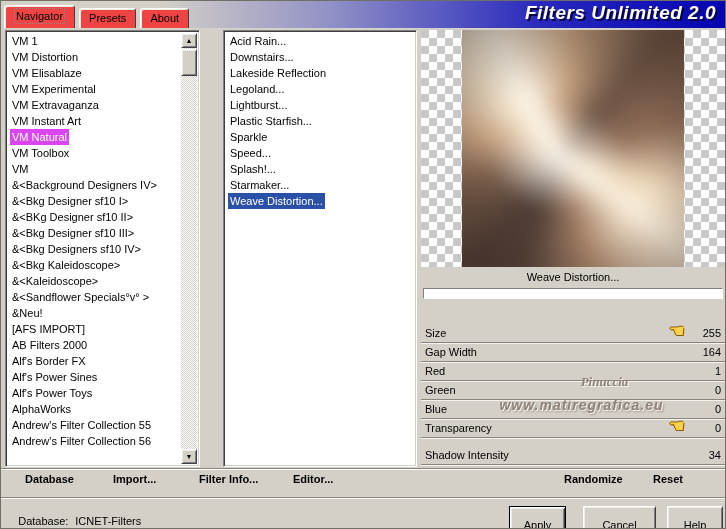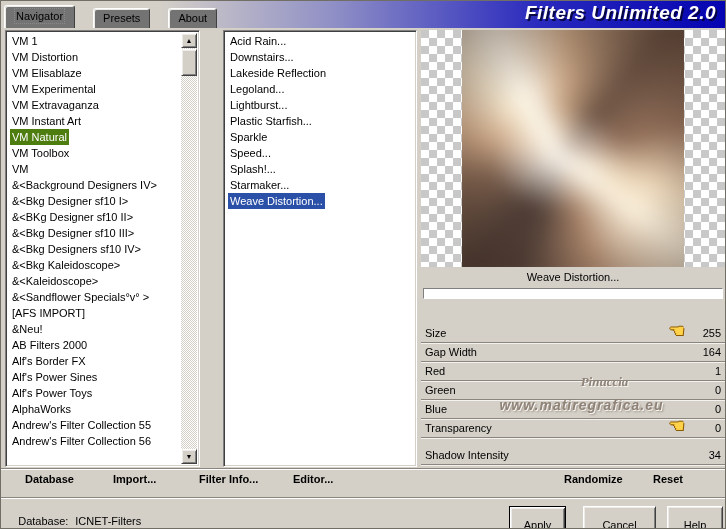--- a/index.html
+++ b/index.html
@@ -8,36 +8,36 @@
     background:#d4d0c8; border:1px solid #716e66; overflow:hidden;
     font-family:"Liberation Sans", sans-serif; font-size:11px; color:#000;
     -webkit-font-smoothing:antialiased;
   }
   
   .topbar { position:absolute; left:0; top:0; width:100%; height:27px;
     background:linear-gradient(90deg,#d4d0c8 0%,#d4d0c8 22%,#8f8fc6 46%,#2a2abe 74%,#0404b2 100%); }
   .app-title { position:absolute; right:9px; top:1px; font-size:19px; font-weight:bold; font-style:italic;
     color:#fff; letter-spacing:0.5px; text-shadow:2px 2px 0 rgba(0,0,40,0.8); white-space:nowrap; }
   .tabs { position:absolute; left:3px; top:2px; height:25px; display:flex; align-items:flex-end; z-index:2; }
-  .tab { position:relative; background:#737373; border:1px solid #404040; border-bottom:none;
+  .tab { position:relative; background:#ef4444; border:1px solid #404040; border-bottom:none;
     border-top-color:#fff; border-left-color:#fff; border-radius:3px 3px 0 0;
-    padding:3px 9px 4px; margin-right:18px; box-shadow:inset 1px 1px 0 #ecebe8; cursor:default; }
+    padding:3px 9px 4px; margin-right:4px; box-shadow:inset 1px 1px 0 #ecebe8; cursor:default; }
   .tab.active { padding:4px 11px 6px; z-index:3; }
   .tab.active .tab-label { outline:1px dotted #8a8a8a; outline-offset:1px; }
   
   .listbox { position:absolute; top:29px; height:437px; background:#fff; box-sizing:border-box;
     border:1px solid; border-color:#808080 #fff #fff #808080;
     box-shadow:inset 1px 1px 0 #404040, inset -1px -1px 0 #d4d0c8; }
   .listbox.left { left:4px; width:195px; }
   .listbox.mid  { left:222px; width:194px; }
   .list-items { position:absolute; top:2px; left:2px; right:2px; bottom:2px; overflow:hidden; }
   .listbox.left .list-items { right:19px; }
   .list-item { height:16px; line-height:16px; padding-left:2px; white-space:nowrap; cursor:default; }
   .li-label { display:inline-block; padding:0 2px; }
-  .listbox.left .list-item.selected .li-label { background:#4d7c0f; color:#fff; }
+  .listbox.left .list-item.selected .li-label { background:#d946ef; color:#fff; }
   .listbox.mid  .list-item.selected .li-label { background:#2b50a8; color:#fff; }
   
   .scrollbar { position:absolute; top:2px; right:2px; bottom:2px; width:16px;
     background:repeating-conic-gradient(#fff 0 90deg,#d4d0c8 0 180deg); background-size:2px 2px; }
   .sb-btn, .sb-thumb { position:absolute; left:0; width:16px; box-sizing:border-box; background:#d4d0c8;
     border:1px solid; border-color:#fff #404040 #404040 #fff;
     box-shadow:inset 1px 1px 0 #ecebe8, inset -1px -1px 0 #808080; }
   .sb-btn { height:15px; text-align:center; font-size:7px; line-height:13px; }
   .sb-btn.up { top:0; } .sb-btn.down { bottom:0; }
   .sb-thumb { top:16px; height:27px; }
@@ -174,25 +174,25 @@
 
         <div class="list-item">
           <span class="li-label">&amp;&lt;Kaleidoscope&gt;</span>
         </div>
 
         <div class="list-item">
           <span class="li-label">&amp;&lt;Sandflower Specials°v° &gt;</span>
         </div>
 
         <div class="list-item">
+          <span class="li-label">&amp;Neu!</span>
+        </div>
+
+        <div class="list-item">
           <span class="li-label">[AFS IMPORT]</span>
-        </div>
-
-        <div class="list-item">
-          <span class="li-label">&amp;Neu!</span>
         </div>
 
         <div class="list-item">
           <span class="li-label">AB Filters 2000</span>
         </div>
 
         <div class="list-item">
           <span class="li-label">Alf's Border FX</span>
         </div>
 

